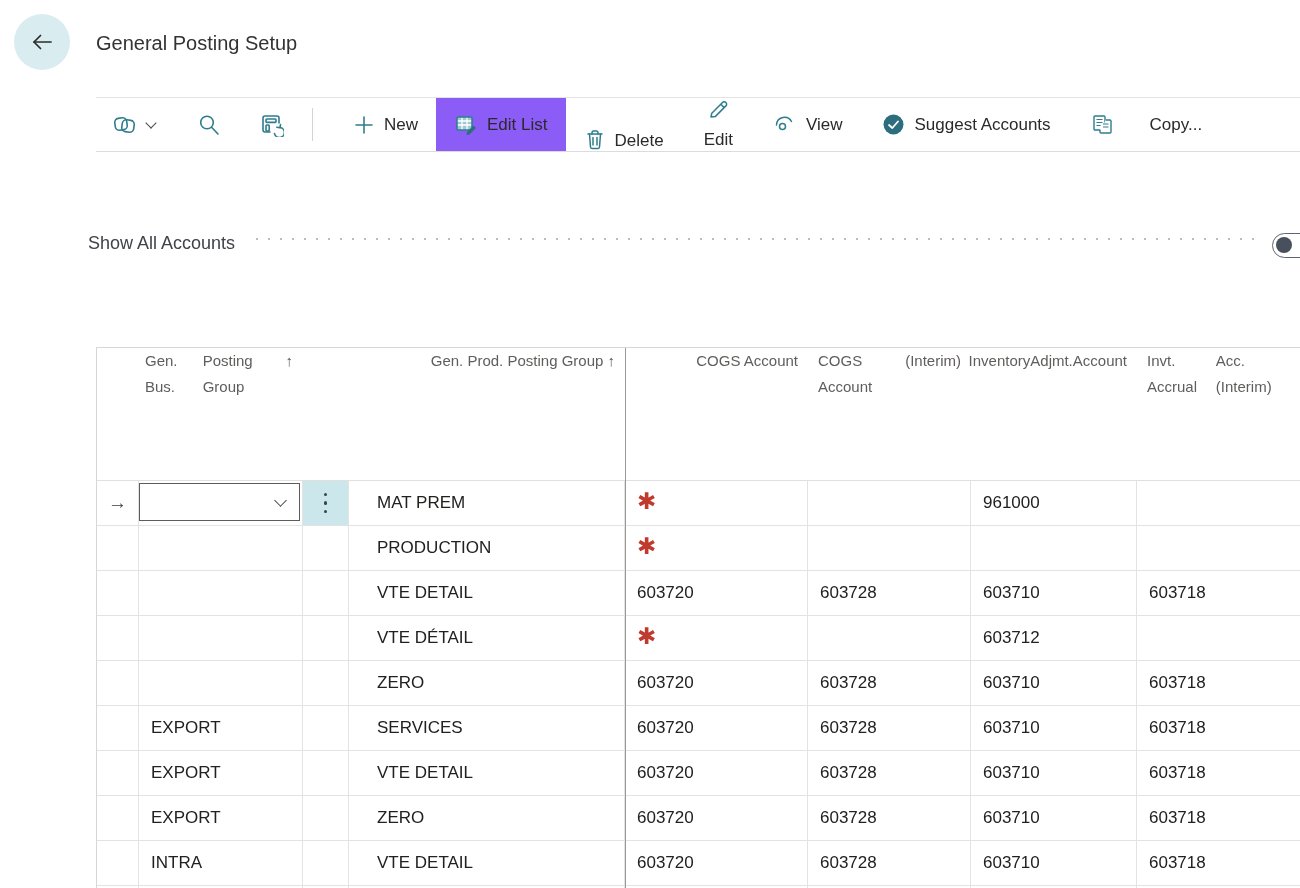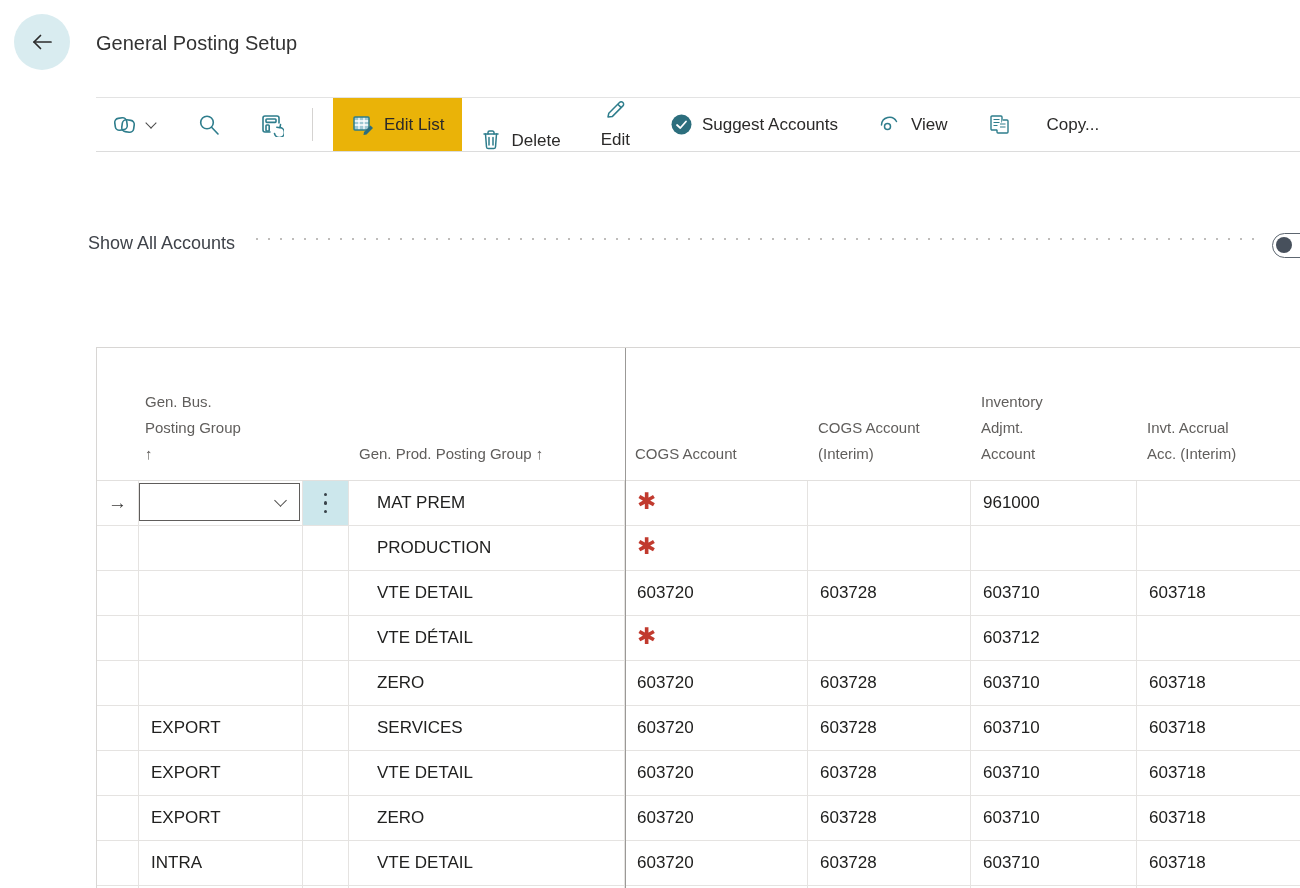--- a/index.html
+++ b/index.html
@@ -11,21 +11,21 @@
     background:#d9ecf0; border:none; display:flex; align-items:center; justify-content:center; cursor:pointer; }
   .page-title { position:absolute; left:96px; top:32px; font-size:20px; color:#333; font-weight:400; }
 
   
   .toolbar { position:absolute; left:96px; top:97px; width:1204px; height:55px;
     border-top:1px solid #e3e3e3; border-bottom:1px solid #dcdcdc;
     display:flex; align-items:stretch; }
   .tb-icon-btn, .tb-btn { background:transparent; border:none; cursor:pointer; display:flex;
     align-items:center; gap:9px; font-family:inherit; font-size:17px; color:#2b2a29; padding:0 12px; }
   .tb-icon-btn { padding:0 14px; }
-  .tb-btn.selected { background:#eab308; padding:0 18px; }
+  .tb-btn.selected { background:#8b5cf6; padding:0 18px; }
   .tb-sep { width:1px; background:#d5d3d1; margin:10px 14px; }
   .chev-down { width:8px; height:8px; border-right:1.6px solid #4a4a4a; border-bottom:1.6px solid #4a4a4a;
     transform:rotate(45deg); margin-top:-4px; display:inline-block; }
   .ico { display:block; }
 
   
   .filter-row { position:absolute; left:88px; top:233px; width:1204px; height:46px;
     display:flex; align-items:flex-start; }
   .filter-label { font-size:18px; color:#3f434a; white-space:nowrap; }
   .dotted-leader { flex:1; height:4px; margin:4px 14px 0 16px;
@@ -34,21 +34,21 @@
   .toggle { position:relative; width:48px; height:25px; border:1.5px solid #5d6670; border-radius:13px;
     background:#fff; flex:0 0 auto; margin-right:-28px; cursor:pointer; }
   .toggle .knob { position:absolute; left:3px; top:2.6px; width:16px; height:16px; border-radius:50%;
     background:#47505c; }
 
   
   .grid { position:absolute; left:96px; top:347px; width:1204px; height:541px;
     border-top:1px solid #d8d6d4; border-left:1px solid #d8d6d4; overflow:hidden; }
   .thead, .tr { display:grid; grid-template-columns:42px 164px 46px 276px 183px 163px 166px 164px; }
   .thead { height:133px; border-bottom:1px solid #e2e0de; }
-  .th { display:flex; flex-direction:column; justify-content:flex-end; padding:0 10px 13px 10px;
+  .th { display:flex; flex-direction:row; justify-content:flex-end; padding:0 10px 13px 10px;
     font-size:15px; line-height:26px; color:#605e5c; }
   .th.c1 { padding-left:6px; }
   .tr { height:45px; }
   .td { border-right:1px solid #e5e3e1; border-bottom:1px solid #e5e3e1; font-size:17px; color:#212120;
     line-height:43px; padding-left:12px; white-space:nowrap; overflow:hidden; position:relative; }
   .td.c0 { padding-left:0; text-align:center; color:#3b3a39; font-size:19px; }
   .td.c3 { padding-left:28px; }
   .td.menu-sel { background:#cce7ec; display:flex; align-items:center; justify-content:center; padding:0; }
   .dots { display:flex; flex-direction:column; gap:5px; }
   .dots i { width:3.5px; height:3.5px; border-radius:50%; background:#39434a; }
@@ -96,20 +96,29 @@
         <path d="M20 11 V6 a2 2 0 0 0 -2 -2 H6 a2 2 0 0 0 -2 2 v12 a2 2 0 0 0 2 2 h5"></path>
         <rect x="7" y="7" width="10" height="3.4" rx="0.8"></rect>
         <rect x="7" y="13" width="3.2" height="6" rx="0.8"></rect>
         <path d="M15.5 21.5 a5 5 0 1 0 5.5 -6"></path>
           <path d="M21.5 12.5 L21 15.7 L17.8 15.2"></path>
       </svg>
     </span>
   </button>
   <div class="tb-sep"></div>
 
+  <button class="tb-btn" style="margin-left:14px;">
+    <span>
+      <svg class="ico" width="22" height="22" viewBox="0 0 22 22" fill="none" stroke="#2e7d8c" stroke-width="1.6" stroke-linecap="round">
+        <path d="M11 3 V19"></path>
+          <path d="M3 11 H19"></path>
+      </svg>
+    </span>
+    <span>New</span>
+  </button>
 
   <button class="tb-btn selected" style="margin-left:6px;">
     <span>
       <svg class="ico" width="24" height="24" viewBox="0 0 24 24" fill="none" stroke="#2e7d8c" stroke-width="1.5">
         <rect x="3" y="4" width="15" height="13" rx="1" fill="#9fc8d2" stroke="none"></rect>
         <path d="M3 8 H18 M3 12 H18 M8 4 V17 M13 4 V17" stroke="#ffffff" stroke-width="1.3"></path>
         <rect x="3" y="4" width="15" height="13" rx="1"></rect>
         <path d="M13 19 L19.5 12.5 L22 15 L15.5 21.5 L12.5 22 Z" fill="#2c6e7d" stroke="none"></path>
       </svg>
     </span>
@@ -133,36 +142,36 @@
       <svg class="ico" width="23" height="23" viewBox="0 0 23 23" fill="none" stroke="#2e7d8c" stroke-width="1.5" stroke-linejoin="round">
         <path d="M4 19 L4.8 15.2 L15.5 4.5 a2.4 2.4 0 0 1 3.4 3.4 L8.2 18.6 L4 19 Z"></path>
         <path d="M13.8 6.2 L17.2 9.6"></path>
       </svg>
     </span>
     <span>Edit</span>
   </button>
 
   <button class="tb-btn" style="margin-left:16px;">
     <span>
+      <svg class="ico" width="24" height="22" viewBox="0 0 24 22" fill="none" stroke="#2e7d8c" stroke-width="1.5" stroke-linecap="round">
+        <path d="M3.5 11 A 8 8 0 0 1 18.5 7.5"></path>
+        <circle cx="9.5" cy="12.5" r="3"></circle>
+      </svg>
+    </span>
+    <span>View</span>
+  </button>
+
+  <button class="tb-btn" style="margin-left:16px;">
+    <span>
       <svg class="ico" width="23" height="23" viewBox="0 0 23 23">
         <circle cx="11.5" cy="11.5" r="10" fill="#2c6e7d"></circle>
         <path d="M7 12 L10.3 15 L16 8.5" fill="none" stroke="#ffffff" stroke-width="1.8" stroke-linecap="round" stroke-linejoin="round"></path>
       </svg>
     </span>
     <span>Suggest Accounts</span>
-  </button>
-
-  <button class="tb-btn" style="margin-left:16px;">
-    <span>
-      <svg class="ico" width="24" height="22" viewBox="0 0 24 22" fill="none" stroke="#2e7d8c" stroke-width="1.5" stroke-linecap="round">
-        <path d="M3.5 11 A 8 8 0 0 1 18.5 7.5"></path>
-        <circle cx="9.5" cy="12.5" r="3"></circle>
-      </svg>
-    </span>
-    <span>View</span>
   </button>
 
   <button class="tb-btn" style="margin-left:16px;gap:35px;">
     <span>
       <svg class="ico" width="24" height="24" viewBox="0 0 24 24" fill="none" stroke="#2e7d8c" stroke-width="1.4">
         <rect x="3" y="3" width="11" height="14" rx="1"></rect>
         <path d="M5.5 6.5 H11.5 M5.5 9.5 H11.5 M5.5 12.5 H9.5" stroke-width="1.2"></path>
         <path d="M9 17 V19 a1 1 0 0 0 1 1 h9 a1 1 0 0 0 1 -1 V8 a1 1 0 0 0 -1 -1 h-4" fill="#ffffff"></path>
         <path d="M12 11 H17.5 M12 14 H17.5" stroke-width="1.2"></path>
       </svg>

